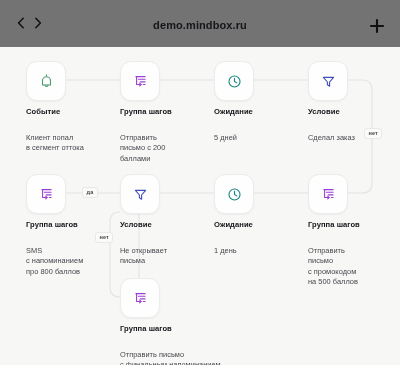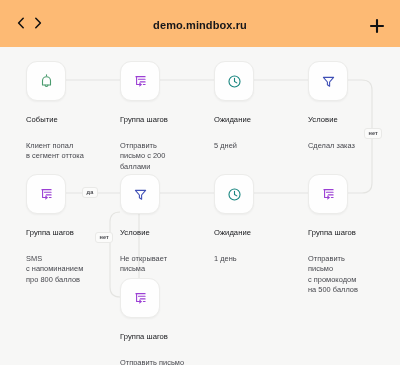--- a/index.html
+++ b/index.html
@@ -6,21 +6,21 @@
   body{
     width:400px;height:365px;
     background:#f7f7f6;
     font-family:"Liberation Sans","DejaVu Sans",sans-serif;
     overflow:hidden;
     -webkit-font-smoothing:antialiased;
   }
   .app{position:relative;width:400px;height:365px;background:#f7f7f6;}
 
   
-  .chrome{position:absolute;left:0;top:0;width:400px;height:47px;background:#fdba74;}
+  .chrome{position:absolute;left:0;top:0;width:400px;height:47px;background:#737373;}
   .nav-arrows{position:absolute;left:16px;top:16px;display:flex;align-items:center;gap:5px;}
   .chev{width:11px;height:14px;display:block;color:#111;}
   .url{
     position:absolute;left:0;top:19px;width:400px;text-align:center;
     font-size:11px;font-weight:700;color:#15161a;letter-spacing:.1px;
   }
   .plus-btn{position:absolute;right:14px;top:17px;width:18px;height:18px;color:#111;}
 
   
   .canvas{position:absolute;left:0;top:47px;width:400px;height:318px;}
@@ -29,21 +29,21 @@
   .node{position:absolute;width:300px;}
   .node-icon{
     width:38px;height:38px;border-radius:11px;
     background:#fefefe;border:1px solid #ececea;
     box-shadow:0 1px 2px rgba(20,20,25,.045);
     display:flex;align-items:center;justify-content:center;
     position:relative;z-index:3;
   }
   .node-icon svg{display:block;}
   .node-title{
-    margin-top:15px;font-size:7.6px;font-weight:400;color:#15161a;
+    margin-top:7px;font-size:7.6px;font-weight:700;color:#15161a;
     letter-spacing:.05px;line-height:1.15;white-space:nowrap;
   }
   .node-desc{
     margin-top:16px;font-size:7.4px;font-weight:400;color:#46474d;
     line-height:1.42;white-space:pre-line;letter-spacing:.03px;
   }
 
   .edge-label{
     position:absolute;z-index:4;
     background:#fbfbfa;border:1px solid #e9e9e7;border-radius:3px;

